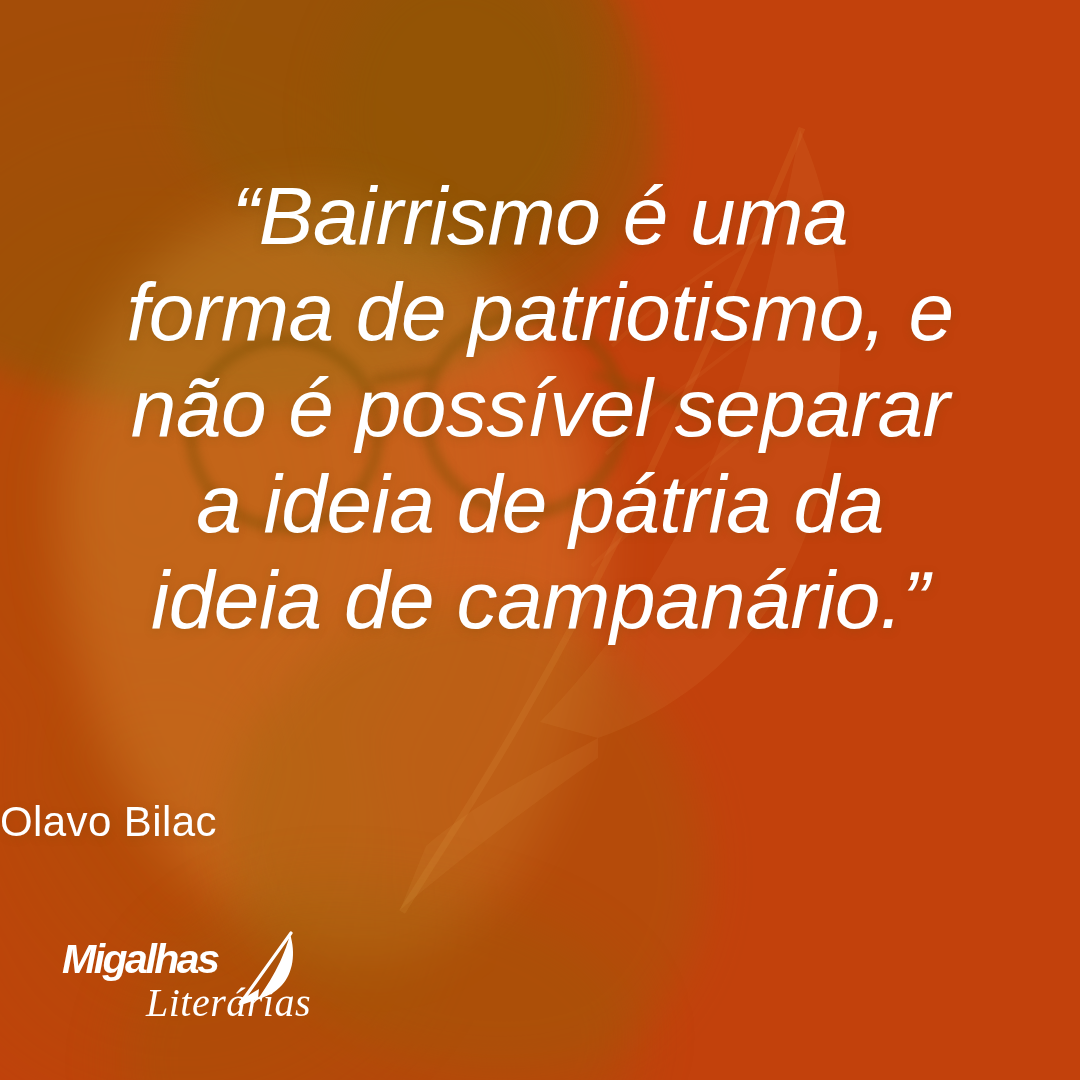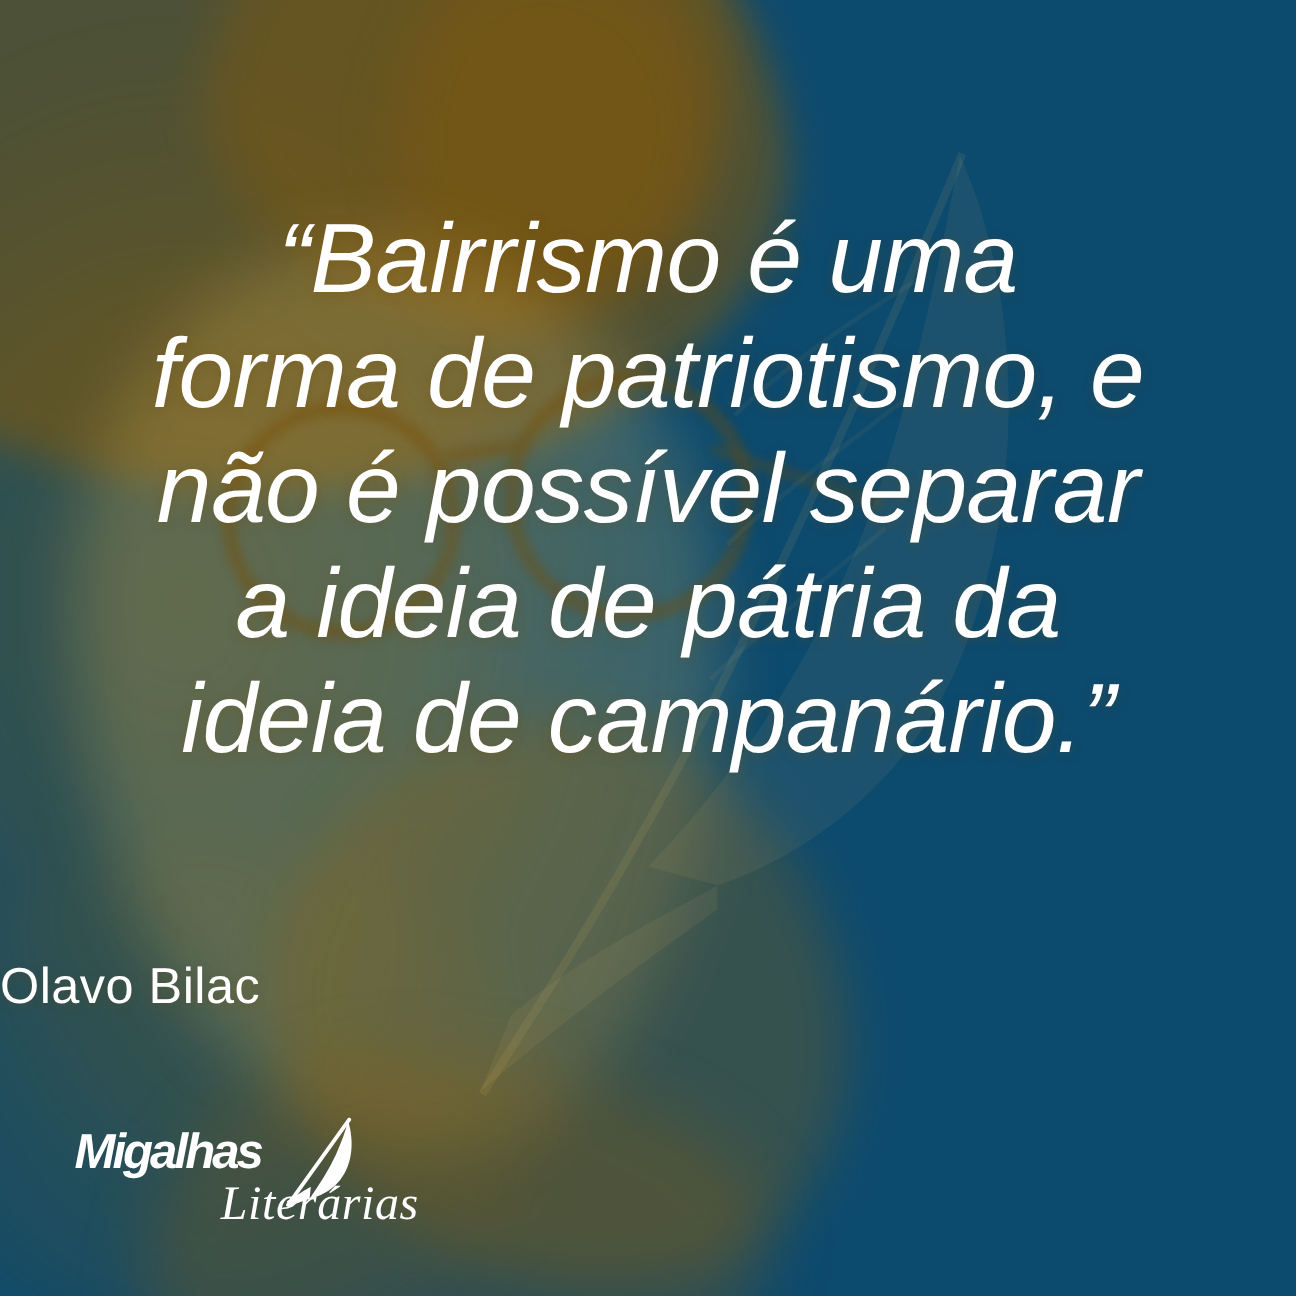--- a/index.html
+++ b/index.html
@@ -5,21 +5,21 @@
   html, body {
     margin: 0;
     padding: 0;
     background: #333;
   }
   #card {
     position: relative;
     width: 1080px;
     height: 1080px;
     overflow: hidden;
-    background: #0c4a6e;
+    background: #c2410c;
     font-family: "Liberation Sans", sans-serif;
   }
 
   
   .bg-layer {
     position: absolute;
     inset: 0;
     overflow: hidden;
     pointer-events: none;
   }
@@ -218,21 +218,20 @@
     left: 84px;
     top: 58px;
     font-family: "Liberation Serif", serif;
     font-style: italic;
     font-weight: 400;
     font-size: 40px;
     letter-spacing: 0.5px;
     color: #ffffff;
     line-height: 1;
     white-space: nowrap;
-    margin-left: 38px;
   }
   .logo-quill {
     position: absolute;
     left: 176px;
     top: 6px;
     width: 62px;
     height: 76px;
   }
   .logo-quill svg { width: 100%; height: 100%; display: block; }
 </style>

